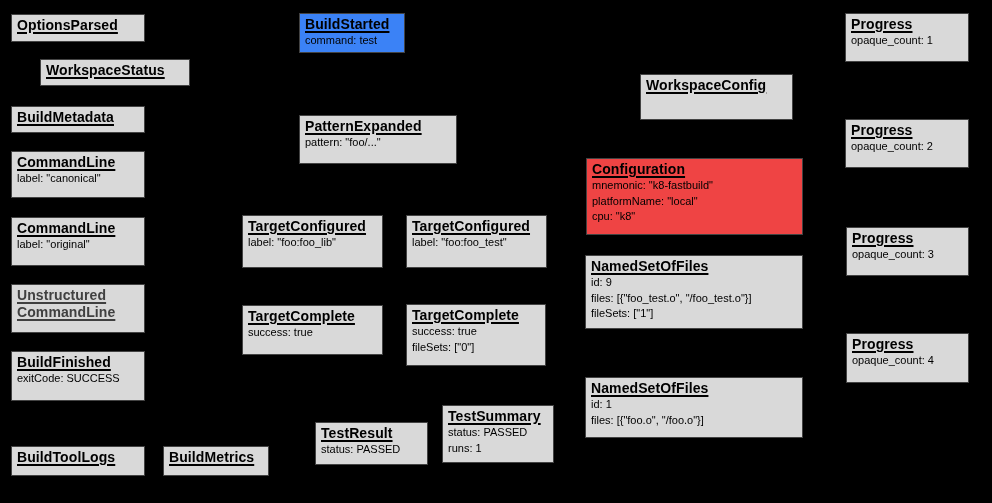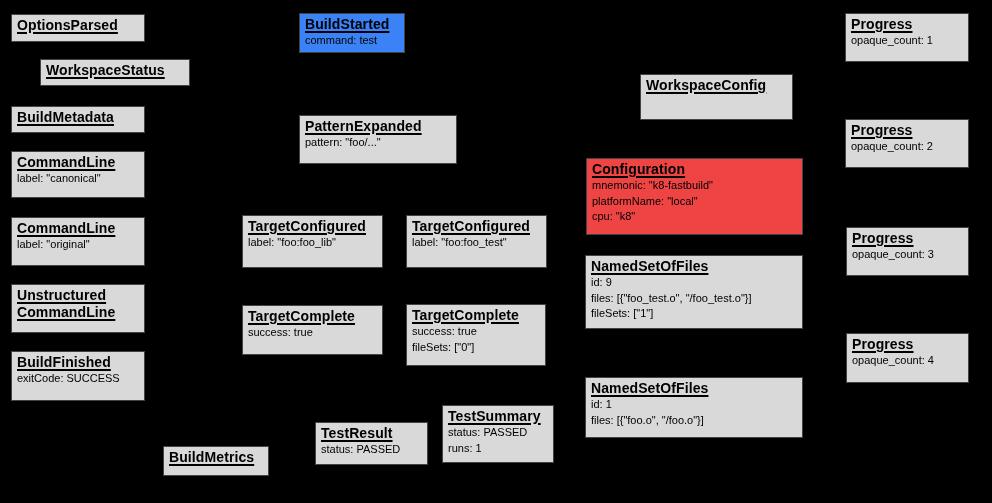--- a/index.html
+++ b/index.html
@@ -54,27 +54,30 @@
       <div class="node-title">BuildMetadata</div>
     </div>
     <div class="node" style="left: 11px; top: 151px; width: 134px; height: 47px; background: rgb(217, 217, 217); border-color: rgb(67, 67, 67); color: rgb(0, 0, 0);">
       <div class="node-title">CommandLine</div>
       <div class="node-line">label: "canonical"</div>
     </div>
     <div class="node" style="left: 11px; top: 217px; width: 134px; height: 49px; background: rgb(217, 217, 217); border-color: rgb(67, 67, 67); color: rgb(0, 0, 0);">
       <div class="node-title">CommandLine</div>
       <div class="node-line">label: "original"</div>
     </div>
-    <div class="node" style="left: 11px; top: 284px; width: 134px; height: 49px; background: rgb(217, 217, 217); border-color: rgb(67, 67, 67); color: #000000;">
+    <div class="node" style="left: 11px; top: 284px; width: 134px; height: 49px; background: rgb(217, 217, 217); border-color: rgb(67, 67, 67); color: #404040;">
       <div class="node-title">Unstructured</div>
       <div class="node-title">CommandLine</div>
     </div>
     <div class="node" style="left: 11px; top: 351px; width: 134px; height: 50px; background: rgb(217, 217, 217); border-color: rgb(67, 67, 67); color: rgb(0, 0, 0);">
       <div class="node-title">BuildFinished</div>
       <div class="node-line">exitCode: SUCCESS</div>
+    </div>
+    <div class="node" style="left: 11px; top: 446px; width: 134px; height: 30px; background: rgb(217, 217, 217); border-color: rgb(67, 67, 67); color: rgb(0, 0, 0);">
+      <div class="node-title">BuildToolLogs</div>
     </div>
     <div class="node" style="left: 163px; top: 446px; width: 106px; height: 30px; background: rgb(217, 217, 217); border-color: rgb(67, 67, 67); color: rgb(0, 0, 0);">
       <div class="node-title">BuildMetrics</div>
     </div>
     <div class="node" style="left: 299px; top: 13px; width: 106px; height: 40px; background: #3b82f6; border-color: rgb(67, 67, 67); color: rgb(0, 0, 0);">
       <div class="node-title">BuildStarted</div>
       <div class="node-line">command: test</div>
     </div>
     <div class="node" style="left: 299px; top: 115px; width: 158px; height: 49px; background: rgb(217, 217, 217); border-color: rgb(67, 67, 67); color: rgb(0, 0, 0);">
       <div class="node-title">PatternExpanded</div>

